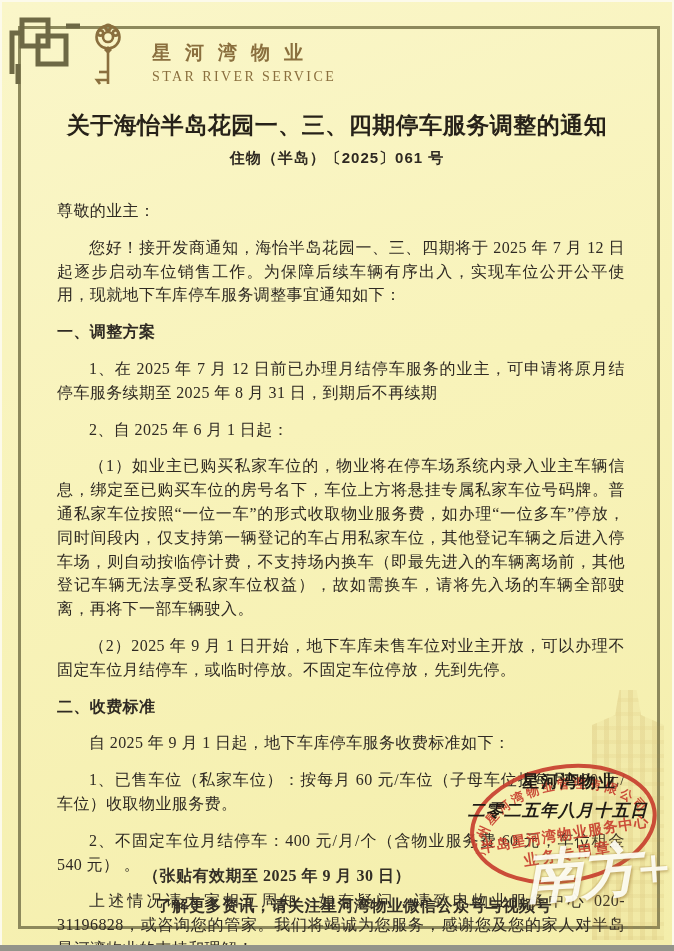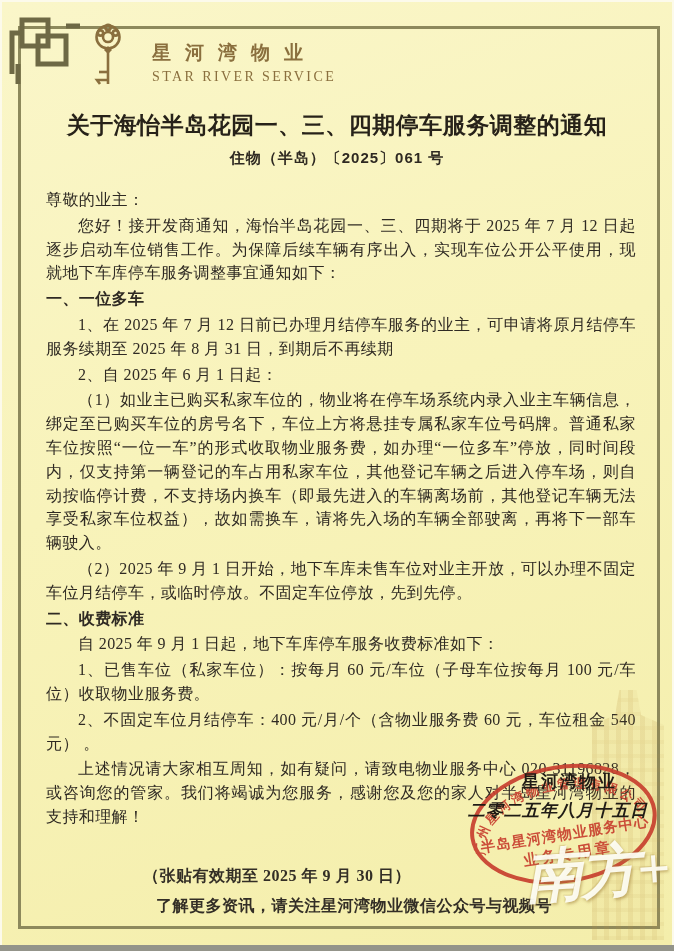--- a/index.html
+++ b/index.html
@@ -40,21 +40,21 @@
     position:absolute;left:0;right:0;top:147px;text-align:center;
     font-size:15px;font-weight:bold;color:#2e2921;letter-spacing:1px;
   }
 
   .main{
     position:absolute;left:42px;right:34px;top:184px;
     font-family:"Liberation Serif",serif;
     font-size:16px;line-height:23.8px;color:#2f2a23;
     text-align:justify;letter-spacing:.4px;
   }
-  .main p{margin:2px;}
+  .main p{margin:13px;}
   .indent{text-indent:2em;}
   .heading{font-weight:bold;}
 
   .sign-org{
     position:absolute;left:520px;top:768px;
     font-size:17px;font-weight:bold;color:#1f1b15;letter-spacing:2px;z-index:3;
   }
   .sign-date{
     position:absolute;left:466px;top:797px;
     font-size:17px;font-weight:bold;color:#1f1b15;letter-spacing:1px;z-index:3;font-style:italic;
@@ -130,21 +130,21 @@
         <div class="brand-en">STAR RIVER SERVICE</div>
       </div>
     </header>
 
     <h1 class="title">关于海怡半岛花园一、三、四期停车服务调整的通知</h1>
     <div class="doc-no">住物（半岛）〔2025〕061 号</div>
 
     <main class="main">
       <p>尊敬的业主：</p>
       <p class="indent">您好！接开发商通知，海怡半岛花园一、三、四期将于 2025 年 7 月 12 日起逐步启动车位销售工作。为保障后续车辆有序出入，实现车位公开公平使用，现就地下车库停车服务调整事宜通知如下：</p>
-      <p class="heading">一、一位多车</p>
+      <p class="heading">一、调整方案</p>
       <p class="indent">1、在 2025 年 7 月 12 日前已办理月结停车服务的业主，可申请将原月结停车服务续期至 2025 年 8 月 31 日，到期后不再续期</p>
       <p class="indent">2、自 2025 年 6 月 1 日起：</p>
       <p class="indent">（1）如业主已购买私家车位的，物业将在停车场系统内录入业主车辆信息，绑定至已购买车位的房号名下，车位上方将悬挂专属私家车位号码牌。普通私家车位按照“一位一车”的形式收取物业服务费，如办理“一位多车”停放，同时间段内，仅支持第一辆登记的车占用私家车位，其他登记车辆之后进入停车场，则自动按临停计费，不支持场内换车（即最先进入的车辆离场前，其他登记车辆无法享受私家车位权益），故如需换车，请将先入场的车辆全部驶离，再将下一部车辆驶入。</p>
       <p class="indent">（2）2025 年 9 月 1 日开始，地下车库未售车位对业主开放，可以办理不固定车位月结停车，或临时停放。不固定车位停放，先到先停。</p>
       <p class="heading">二、收费标准</p>
       <p class="indent">自 2025 年 9 月 1 日起，地下车库停车服务收费标准如下：</p>
       <p class="indent">1、已售车位（私家车位）：按每月 60 元/车位（子母车位按每月 100 元/车位）收取物业服务费。</p>
       <p class="indent">2、不固定车位月结停车：400 元/月/个（含物业服务费 60 元，车位租金 540 元） 。</p>
       <p class="indent">上述情况请大家相互周知，如有疑问，请致电物业服务中心 020-31196828，或咨询您的管家。我们将竭诚为您服务，感谢您及您的家人对半岛星河湾物业的支持和理解！</p>
     </main>

